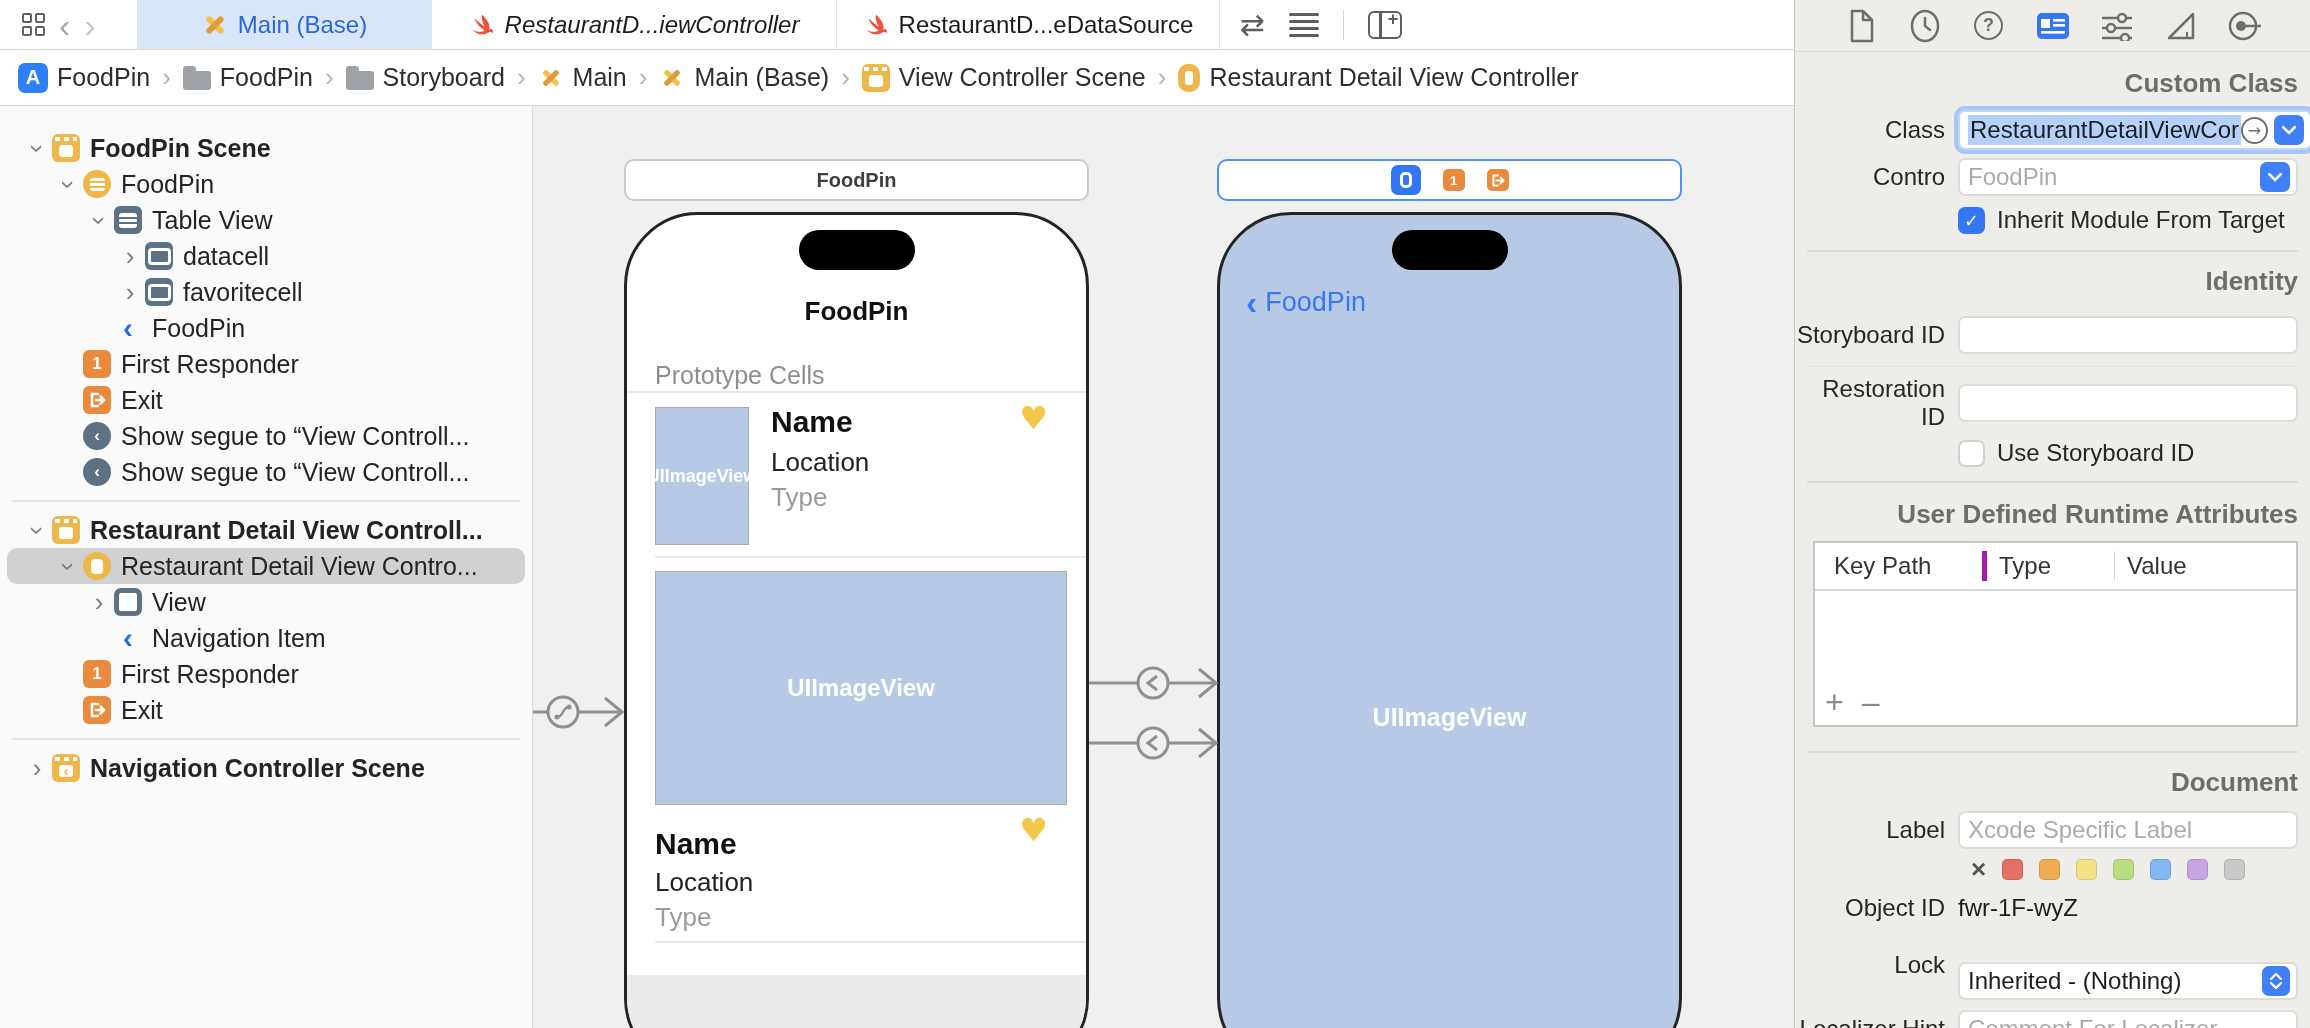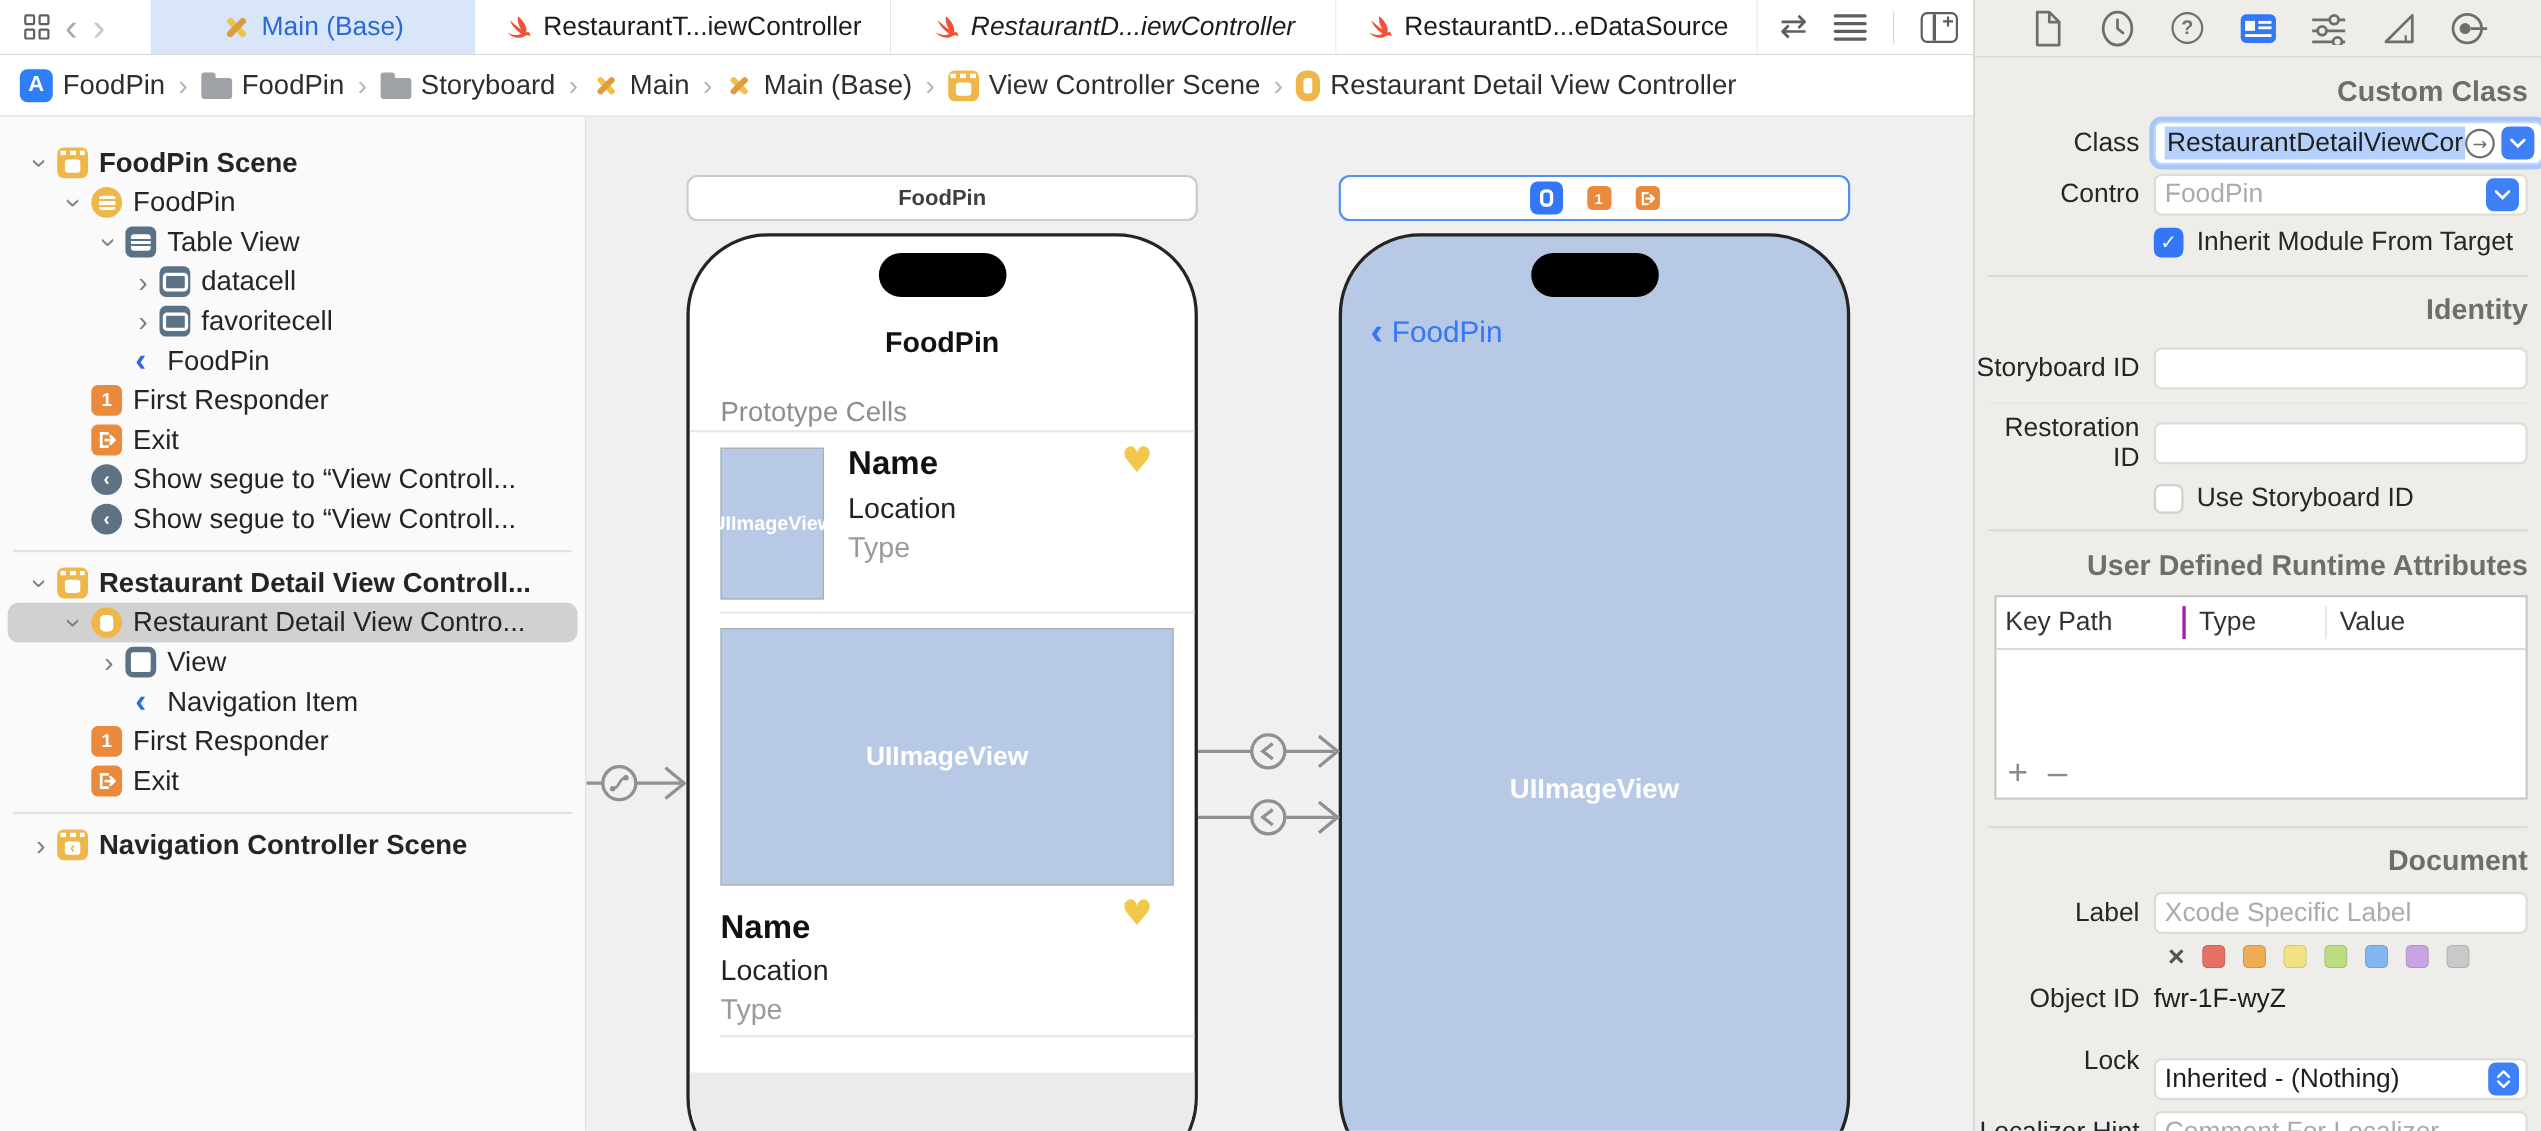--- a/index.html
+++ b/index.html
@@ -138,21 +138,21 @@
   .blue-dd { width:30px; height:30px; background:#3F80F7; border-radius:7px; flex:none;
     display:flex; align-items:center; justify-content:center; margin-left:6px; margin-right:-2px; }
   .cbrow { display:flex; align-items:center; margin-left:163px; gap:12px; font-size:24px; color:#262626; }
   .cb { width:27px; height:27px; border-radius:7px; flex:none; display:flex; align-items:center; justify-content:center; }
   .cb.on { background:#3377F6; color:#fff; font-size:18px; font-weight:bold; }
   .cb.off { background:#fff; border:2px solid #D2D0CC; }
   .isep { border-top:2px solid #DDDBD7; margin-left:12px; }
   .hairline { border-top:1px solid #E3E1DD; margin:12px 0 0 12px; }
   .rt-table { margin:12px 0 0 18px; border:2px solid #C8C6C2; background:#fff; height:186px; position:relative; }
   .rt-head { display:flex; height:48px; align-items:center; border-bottom:2px solid #D8D8D8; font-size:24px; color:#333; }
-  .rt-c1 { width:172px; padding-left:8px; border-right:3px solid #a21caf; height:30px; line-height:30px; }
+  .rt-c1 { width:172px; padding-left:19px; border-right:5px solid #a21caf; height:30px; line-height:30px; }
   .rt-c2 { width:128px; padding-left:12px; border-right:1px solid #D8D8D8; height:30px; line-height:30px; }
   .rt-c3 { flex:1; padding-left:12px; }
   .rt-plusminus { position:absolute; left:10px; bottom:4px; display:flex; gap:18px; font-size:32px; color:#8A8A8A; }
   .swatches { display:flex; align-items:center; gap:16px; margin:10px 0 0 176px; }
   .sw { width:21px; height:21px; border-radius:5px; border:1px solid rgba(0,0,0,.12); }
   .sw-x { font-size:26px; font-weight:bold; color:#555; line-height:21px; }
   .objid { font-size:24px; color:#1E1E1E; }
   .lockfld { cursor:default;margin-top:32px; }
   .stepper { width:28px; height:30px; background:#3F80F7; border-radius:7px; margin-left:auto; margin-right:-2px;
     display:flex; flex-direction:column; align-items:center; justify-content:center; gap:2px; flex:none; }
@@ -168,26 +168,20 @@
         <i></i>
         <i></i>
       </span>
     <span class="histchev">‹</span>
     <span class="histchev fwd">›</span>
   </div>
   <div class="tab sel" style="width:295px">
     <span class="xib-icon"></span>
     <span class="tlabel">Main (Base)</span>
   </div>
-  <div class="tab" style="width:378px">
-    <svg class="swift-icon" viewBox="0 0 28 28">
-        <path fill="#F05138" d="M14 3 C20 8 23 14 22 19 C25 17 26 20 26 23 C24 21 22 21.5 20 22.5 C15 25.5 8 24 4 19 C9 22 14 22 17 20 C12 17 7 11 6 7 C10 11 14 14 17 16 C14 11 13 6 14 3 Z"></path>
-      </svg>
-    <span class="tlabel">RestaurantT...iewController</span>
-  </div>
   <div class="tab ital" style="width:405px">
     <svg class="swift-icon" viewBox="0 0 28 28">
         <path fill="#F05138" d="M14 3 C20 8 23 14 22 19 C25 17 26 20 26 23 C24 21 22 21.5 20 22.5 C15 25.5 8 24 4 19 C9 22 14 22 17 20 C12 17 7 11 6 7 C10 11 14 14 17 16 C14 11 13 6 14 3 Z"></path>
       </svg>
     <span class="tlabel">RestaurantD...iewController</span>
   </div>
   <div class="tab" style="width:383px">
     <svg class="swift-icon" viewBox="0 0 28 28">
         <path fill="#F05138" d="M14 3 C20 8 23 14 22 19 C25 17 26 20 26 23 C24 21 22 21.5 20 22.5 C15 25.5 8 24 4 19 C9 22 14 22 17 20 C12 17 7 11 6 7 C10 11 14 14 17 16 C14 11 13 6 14 3 Z"></path>
       </svg>

